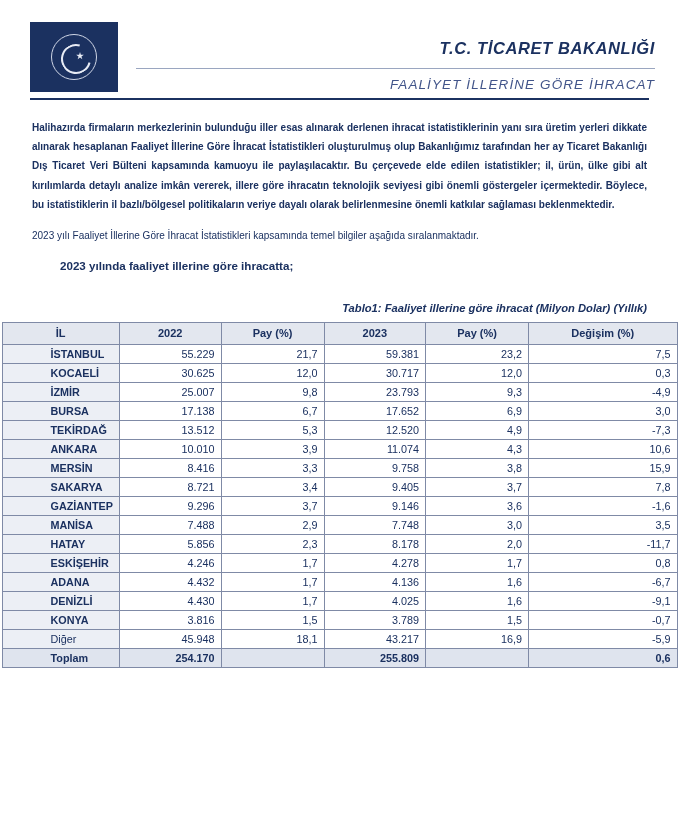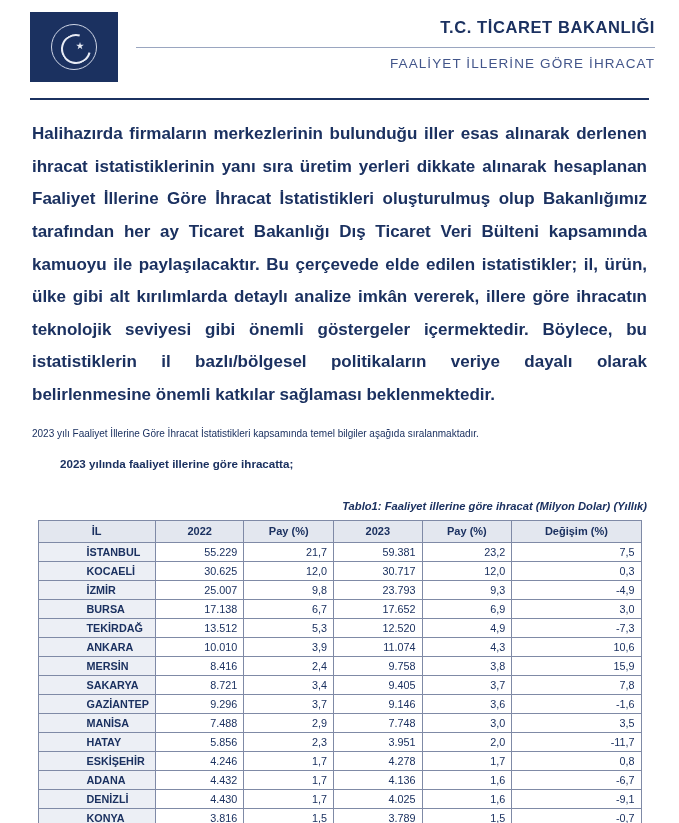--- a/index.html
+++ b/index.html
@@ -18,23 +18,24 @@
   .page {
     position: relative;
     width: 679px;
     height: 823px;
     padding: 0;
   }
 
   
   .header {
     display: flex;
-    align-items: flex-start;
+    align-items: flex-end;
     padding: 12px 24px 0 30px;
     height: 92px;
+    font-style: italic;
   }
   .logo-box {
     width: 88px;
     height: 70px;
     background: #1b3160;
     display: flex;
     align-items: center;
     justify-content: center;
     flex: 0 0 auto;
   }
@@ -97,21 +98,21 @@
   .header-bottom-rule {
     margin: 6px 30px 0 30px;
     border-bottom: 2px solid #1b3160;
   }
 
   
   .content {
     padding: 18px 32px 0 32px;
   }
   p.intro {
-    font-size: 17px;
+    font-size: 10px;
     font-weight: bold;
     line-height: 1.92;
     text-align: justify;
     margin: 0 0 16px 0;
     color: #1b3160;
   }
   p.subintro {
     font-size: 10px;
     font-weight: normal;
     margin: 0 0 18px 0;
@@ -149,21 +150,21 @@
     font-size: 11.2px;
     font-weight: bold;
     font-style: italic;
     color: #1b3160;
     margin: 30px 0 8px 22px;
     text-align: right;
   }
   table.data {
     border-collapse: collapse;
     margin: 0 auto;
-    width: 604px;
+    width: 676px;
     font-size: 10.8px;
   }
   table.data th, table.data td {
     border: 1px solid #7f8aa6;
     padding: 2px 6px;
     height: 19px;
     color: #1b3160;
   }
   table.data thead th {
     background: #e3e7ef;
@@ -274,21 +275,21 @@
         <td class="city">ANKARA</td>
         <td class="num">10.010</td>
         <td class="num">3,9</td>
         <td class="num">11.074</td>
         <td class="num">4,3</td>
         <td class="num">10,6</td>
       </tr>
       <tr>
         <td class="city">MERSİN</td>
         <td class="num">8.416</td>
-        <td class="num">2,4</td>
+        <td class="num">3,3</td>
         <td class="num">9.758</td>
         <td class="num">3,8</td>
         <td class="num">15,9</td>
       </tr>
       <tr>
         <td class="city">SAKARYA</td>
         <td class="num">8.721</td>
         <td class="num">3,4</td>
         <td class="num">9.405</td>
         <td class="num">3,7</td>
@@ -307,21 +308,21 @@
         <td class="num">7.488</td>
         <td class="num">2,9</td>
         <td class="num">7.748</td>
         <td class="num">3,0</td>
         <td class="num">3,5</td>
       </tr>
       <tr>
         <td class="city">HATAY</td>
         <td class="num">5.856</td>
         <td class="num">2,3</td>
-        <td class="num">3.951</td>
+        <td class="num">8.178</td>
         <td class="num">2,0</td>
         <td class="num">-11,7</td>
       </tr>
       <tr>
         <td class="city">ESKİŞEHİR</td>
         <td class="num">4.246</td>
         <td class="num">1,7</td>
         <td class="num">4.278</td>
         <td class="num">1,7</td>
         <td class="num">0,8</td>

